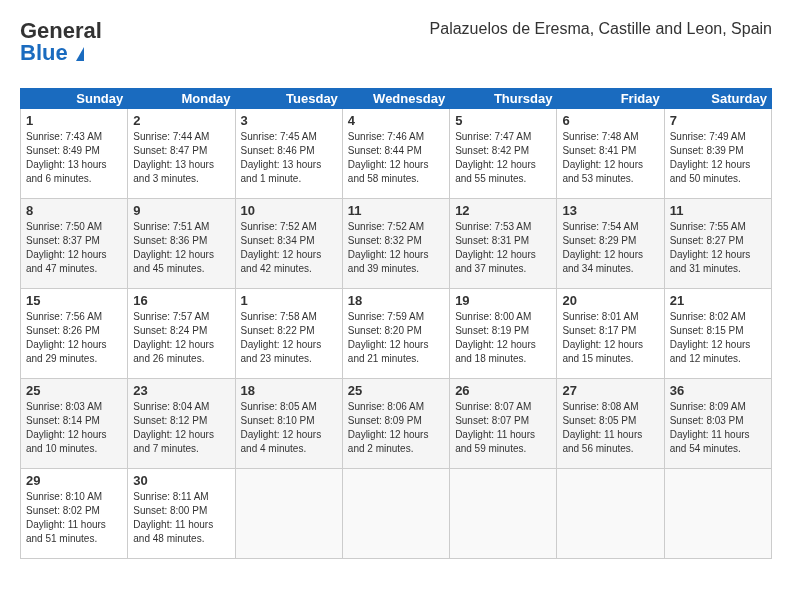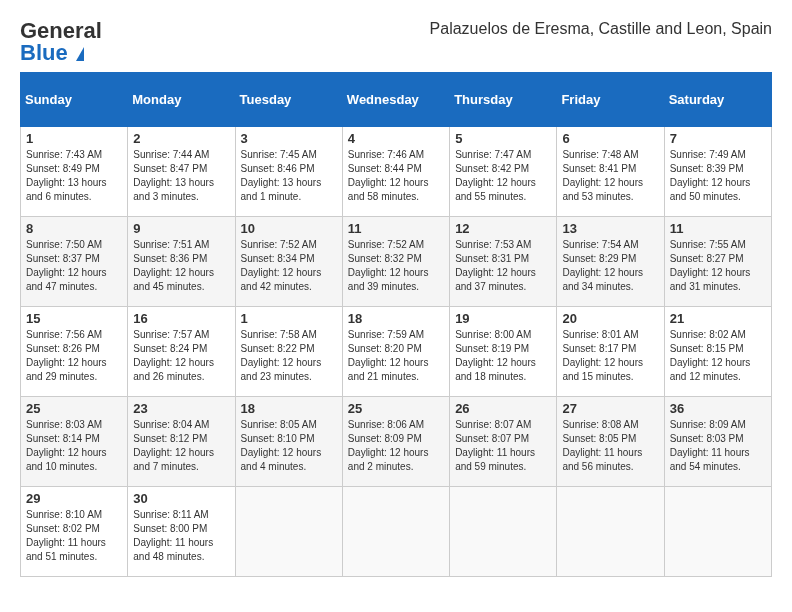--- a/index.html
+++ b/index.html
@@ -7,21 +7,21 @@
       font-family: Arial, sans-serif;
       background: #fff;
       width: 792px;
       min-height: 612px;
       padding: 20px;
     }
     .header-area {
       display: flex;
       justify-content: space-between;
       align-items: flex-start;
-      margin-bottom: 8px;
+      margin-bottom: 24px;
     }
     .logo {
       display: flex;
       flex-direction: column;
       align-items: flex-start;
     }
     .logo-general {
       font-size: 22px;
       font-weight: bold;
       color: #333;
@@ -58,22 +58,22 @@
       text-align: center;
     }
     .calendar {
       width: 100%;
       border-collapse: collapse;
       font-size: 11px;
     }
     .calendar th {
       background: #1a6bbf;
       color: #fff;
-      padding: 19px 4px;
-      text-align: left;
+      padding: 2px 4px;
+      text-align: right;
       font-size: 13px;
       font-weight: bold;
       border: 1px solid #1a6bbf;
     }
     .calendar td {
       border: 1px solid #ccc;
       padding: 4px 5px;
       vertical-align: top;
       background: #fff;
       width: calc(100%/7);

